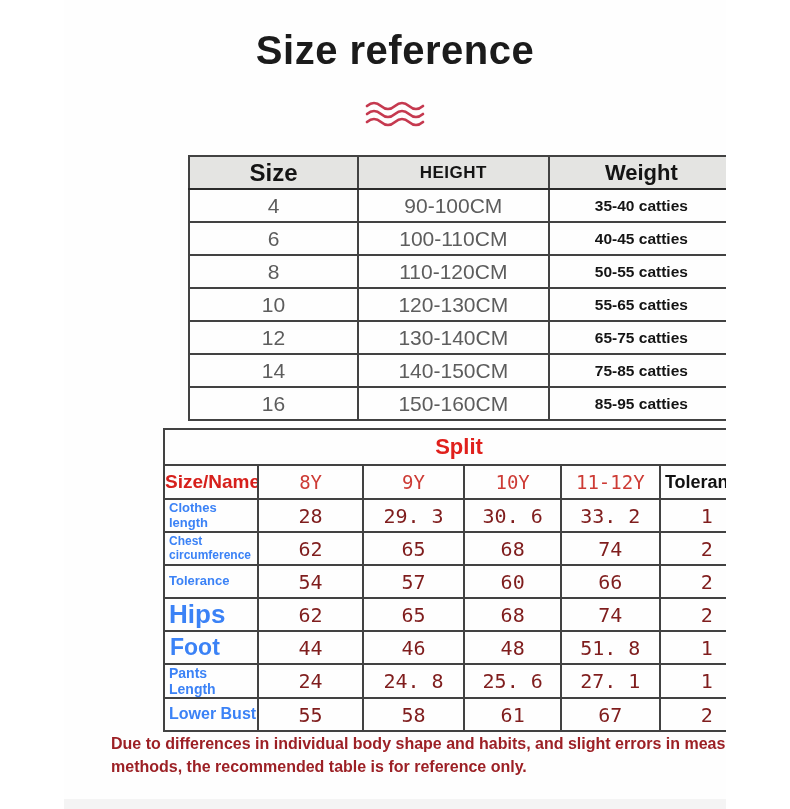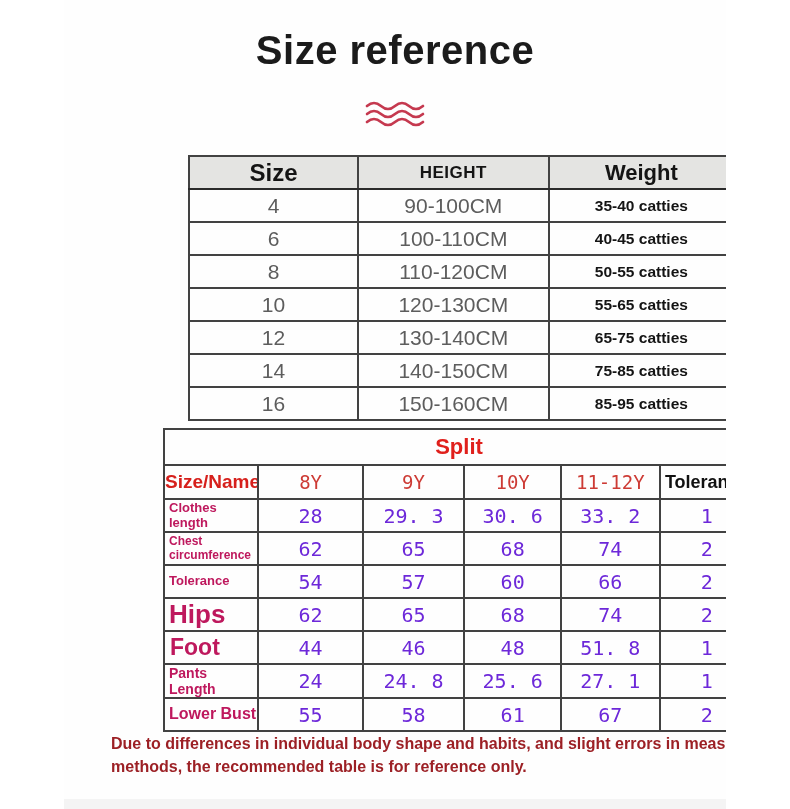--- a/index.html
+++ b/index.html
@@ -48,32 +48,32 @@
     height:34px; color:#d6201c; font-size:19px; font-weight:bold;
   }
   .t2 .y-col {
     font-family:"DejaVu Sans Mono", monospace;
     color:#cd3b35; font-size:19px; font-weight:400;
   }
   .t2 .tol-col { color:#111111; font-size:18px; font-weight:bold; }
   .t2 td { height:33px; }
   .t2 td.lbl {
     text-align:left; padding-left:4px; font-weight:bold;
-    color:#be185d; line-height:1.15;
+    color:#3b82f6; line-height:1.15;
   }
   .t2 tr.r1 td.lbl { font-size:13px; }
   .t2 tr.r2 td.lbl { font-size:12px; }
   .t2 tr.r3 td.lbl { font-size:13px; }
   .t2 tr.r4 td.lbl { font-size:26px; }
   .t2 tr.r5 td.lbl { font-size:23px; padding-left:5px; }
   .t2 tr.r6 td.lbl { font-size:14px; }
   .t2 tr.r7 td.lbl { font-size:16px; }
   .t2 td.val {
     font-family:"DejaVu Sans Mono", monospace;
-    color:#6d28d9; font-size:20px;
+    color:#7f1d1d; font-size:20px;
   }
 
   
   .disclaimer {
     position:absolute; left:47px; top:733px; width:706px;
     color:#9c2025; font-weight:bold; font-size:16px; line-height:1.42;
     text-align:left;
   }
 
   

